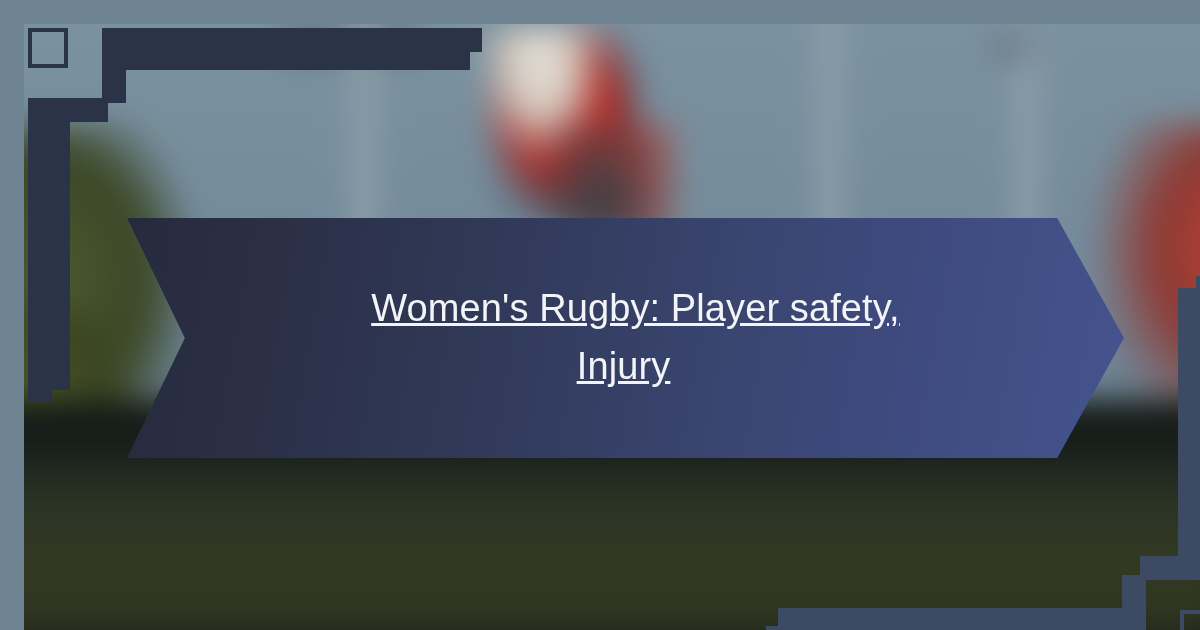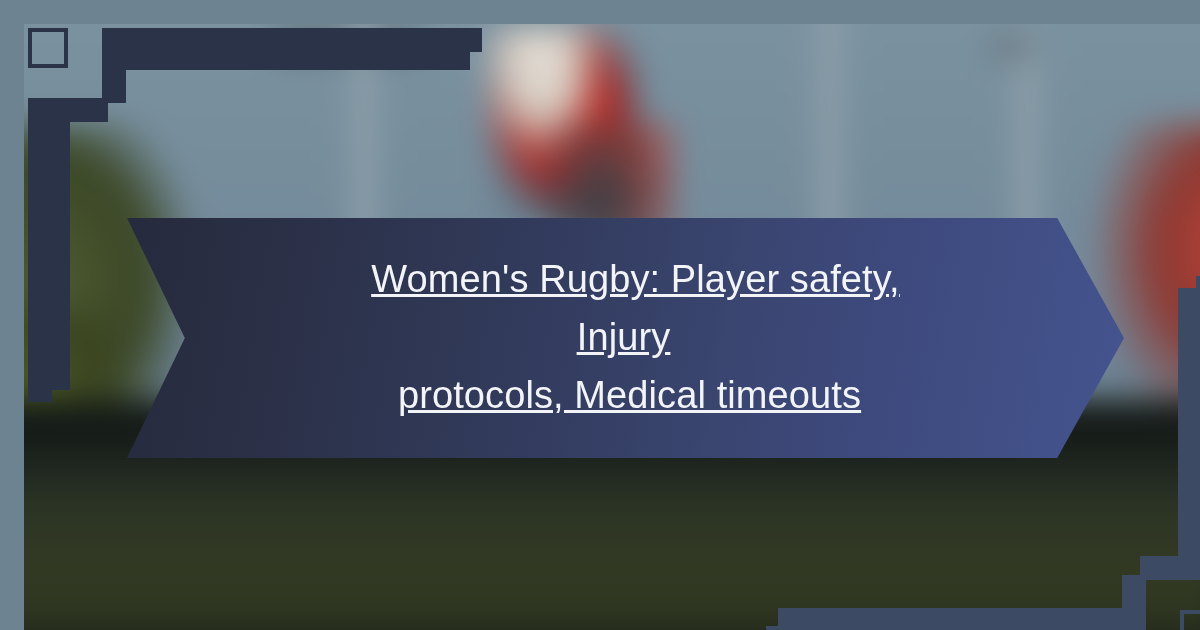--- a/index.html
+++ b/index.html
@@ -192,21 +192,20 @@
     <span class="elbow-h"></span>
     <span class="l-h1"></span>
     <span class="l-h2"></span>
     <span class="l-v1"></span>
     <span class="l-v2"></span>
   </div>
 
   <div class="ribbon shape">
     <div class="ribbon-title">
       <span>Women's Rugby: Player safety, Injury</span><br>
-      <span>protocols, Medical timeouts</span>
     </div>
   </div>
 
   <div class="corner c-br">
     <span class="sq-o"></span>
     <span class="elbow-v"></span>
     <span class="elbow-h"></span>
     <span class="l-h1"></span>
     <span class="l-h2"></span>
     <span class="l-v1"></span>

